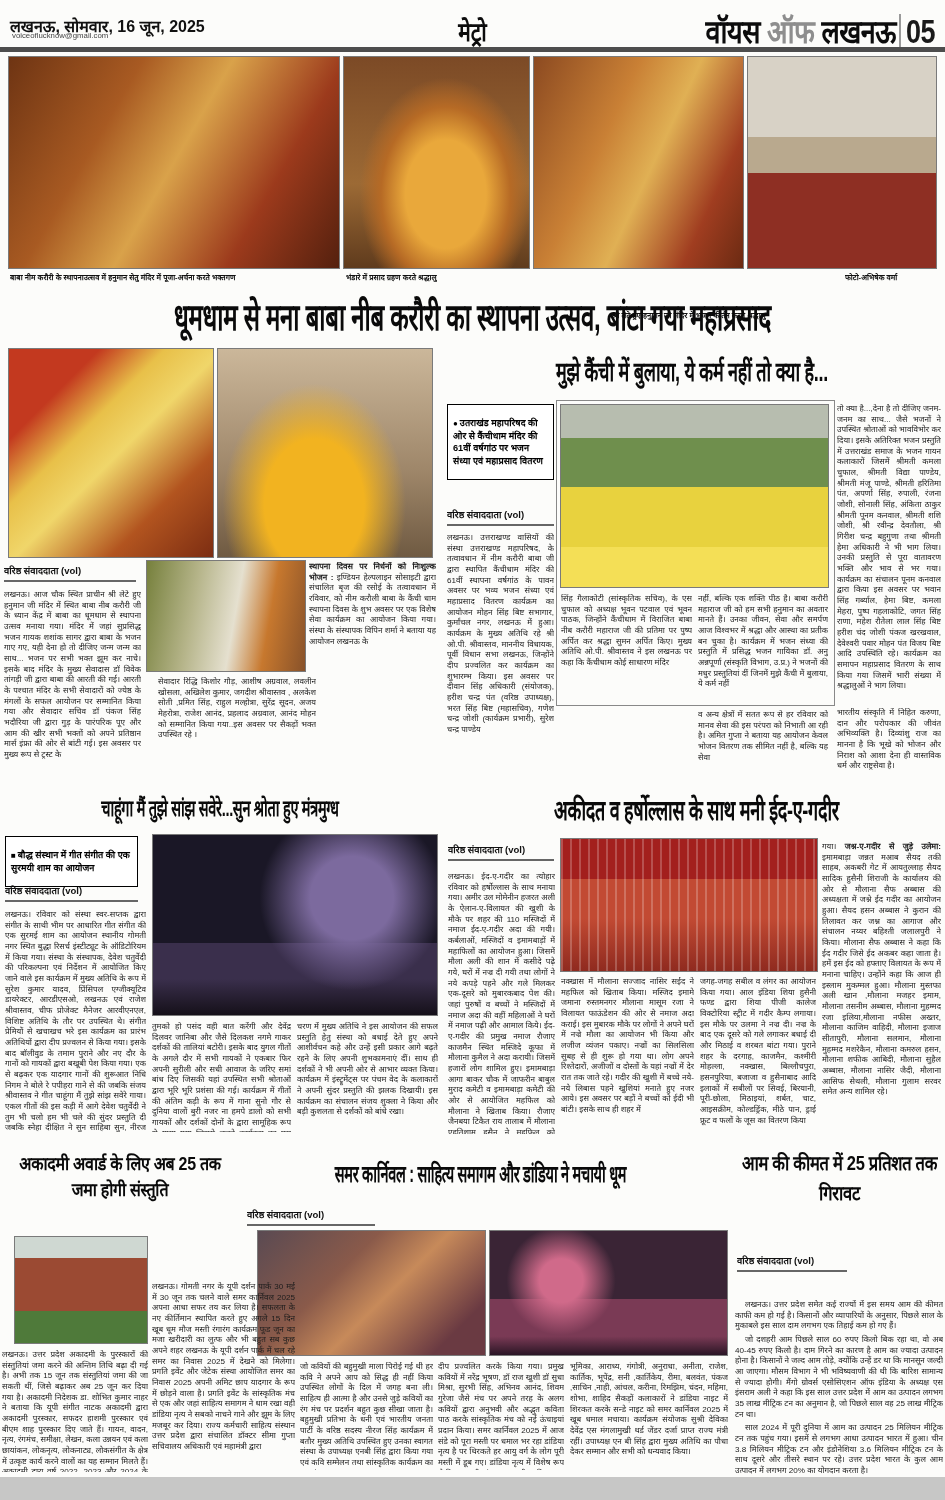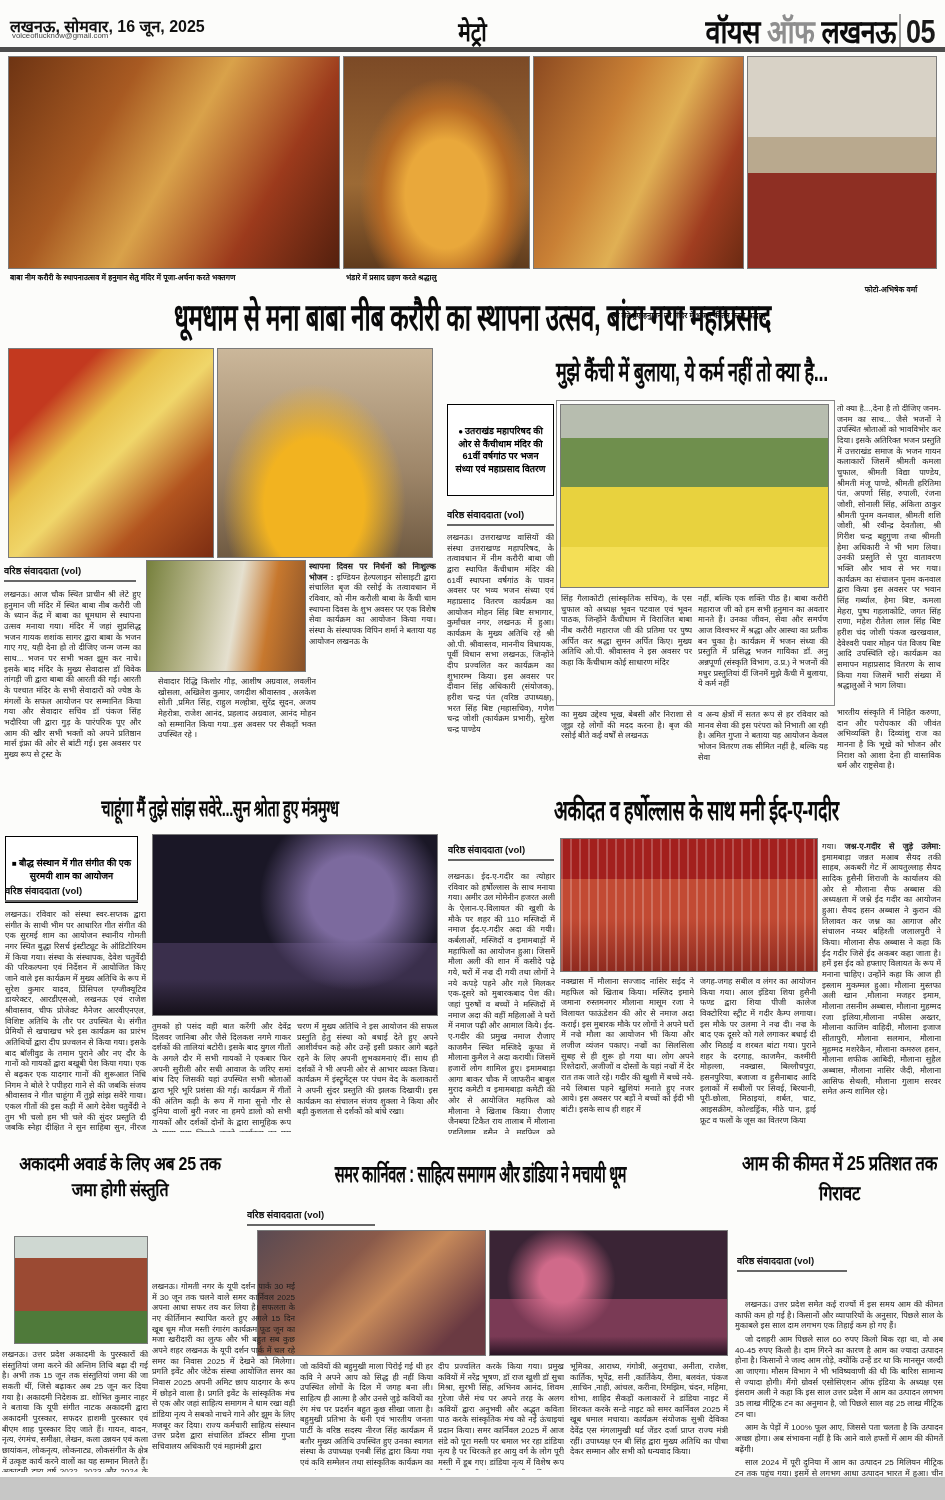--- a/index.html
+++ b/index.html
@@ -1,21 +1,21 @@
 <!DOCTYPE html>
 <html lang="hi"><head>
 <meta charset="utf-8">
 <style>
   html,body { margin:0; padding:0; background:#e8e8e4; }
   body { font-family:"Liberation Sans","DejaVu Sans",sans-serif; }
   .page { position:relative; width:945px; height:1500px; margin:0 auto; background:#fcfcfa; overflow:hidden; }
   .col { position:absolute; font-size:8.1px; line-height:1.32; text-align:justify; color:#1c1c1c; overflow:hidden; word-break:break-word; }
   .lead-bold { font-weight:700; }
   .byline { position:absolute; font-weight:700; font-size:9.5px; color:#101010; border-bottom:2px solid #666; padding-bottom:3px; white-space:nowrap; overflow:hidden; }
-  .kicker { position:absolute; border:1.6px solid #000; padding:20px 5px; font-weight:700; font-size:9.2px; line-height:1.35; color:#000; background:#fff; box-sizing:border-box;text-align:center; }
+  .kicker { position:absolute; border:1.6px solid #000; padding:12px 5px; font-weight:700; font-size:9.2px; line-height:1.35; color:#000; background:#fff; box-sizing:border-box; }
   .kicker .bullet { font-size:8px; margin-right:2px; }
   .photo { position:absolute; border:1px solid #7a7a7a; box-sizing:border-box; }
   .cap { position:absolute; font-size:7.6px; font-weight:700; color:#111; white-space:nowrap; overflow:hidden; }
   .headline { position:absolute; font-weight:700; color:#0a0a0a; white-space:nowrap; transform-origin:center top; letter-spacing:-0.3px; }
   .headline-wrap { white-space:normal; }
 
   
   .hdr-date { position:absolute; left:10px; top:15px; font-size:16px; font-weight:700; color:#111; }
   .hdr-email { position:absolute; left:12px; top:31px; font-size:7.8px; color:#444; }
   .hdr-section { position:absolute; left:0; top:13px; width:945px; text-align:center; font-size:21px; font-weight:700; color:#0c0c0c; transform:scaleY(1.25); transform-origin:center top; }
@@ -55,42 +55,41 @@
   <div class="hdr-mast"><span class="m1">वॉयस</span> <span class="m2">ऑफ</span> <span class="m3">लखनऊ</span><span class="pg">05</span></div>
   <div class="hdr-rule"></div>
 
   <div class="photo ph-strip1" style="left:8px;top:56px;width:332px;height:213px;"></div>
   <div class="photo ph-strip2" style="left:343px;top:56px;width:187px;height:213px;"></div>
   <div class="photo ph-strip3" style="left:533px;top:56px;width:211px;height:213px;"></div>
   <div class="photo ph-strip4" style="left:747px;top:56px;width:190px;height:213px;"></div>
   <div class="cap" style="left:10px;top:272px;width:350px;">बाबा नीम करौरी के स्थापनाउत्सव में हनुमान सेतु मंदिर में पूजा-अर्चना करते भक्तगण</div>
   <div class="cap" style="left:346px;top:272px;width:200px;">भंडारे में प्रसाद ग्रहण करते श्रद्धालु</div>
   <div class="cap" style="left:612px;top:272px;width:240px;margin-top:38px;">श्री लेटे हुए हनुमान जी मंदिर में भजन कीर्तन करते श्रद्धालु</div>
-  <div class="cap" style="left:845px;top:284px;width:92px;text-align:center;">फोटो-अभिषेक वर्मा</div>
+  <div class="cap" style="left:845px;top:272px;width:92px;text-align:left;">फोटो-अभिषेक वर्मा</div>
 
   <div class="headline" style="left:0;top:290px;width:945px;text-align:center;font-size:24px;transform:scaleY(1.55);">धूमधाम से मना बाबा नीब करौरी का स्थापना उत्सव, बांटा गया महाप्रसाद</div>
 
   <div class="photo ph-aarti" style="left:8px;top:348px;width:206px;height:210px;"></div>
   <div class="photo ph-laddu" style="left:217px;top:348px;width:216px;height:210px;"></div>
   <div class="byline" style="left:4px;top:564px;width:132px;">वरिष्ठ संवाददाता (vol)</div>
   <div class="col" style="left:4px;top:590px;width:137px;height:182px;">लखनऊ। आज चौक स्थित प्राचीन श्री लेटे हुए हनुमान जी मंदिर में स्थित बाबा नीब करौरी जी के ध्यान केंद्र में बाबा का धूमधाम से स्थापना उत्सव मनाया गया। मंदिर में जहां सुप्रसिद्ध भजन गायक शशांक सागर द्वारा बाबा के भजन गाए गए, यही देना हो तो दीजिए जन्म जन्म का साथ... भजन पर सभी भक्त झूम कर नाचे। इसके बाद मंदिर के मुख्य सेवादास डॉ विवेक तांगड़ी जी द्वारा बाबा की आरती की गई। आरती के पश्चात मंदिर के सभी सेवादारों को ज्येष्ठ के मंगलों के सफल आयोजन पर सम्मानित किया गया और सेवादार सचिव डॉ पंकज सिंह भदौरिया जी द्वारा गुड़ के पारंपरिक पूए और आम की खीर सभी भक्तों को अपने प्रतिष्ठान मार्स इंफ्रा की ओर से बांटी गई। इस अवसर पर मुख्य रूप से ट्रस्ट के</div>
   <div class="photo ph-felicitation" style="left:146px;top:560px;width:160px;height:112px;"></div>
   <div class="col" style="left:158px;top:677px;width:158px;height:95px;">सेवादार रिद्धि किशोर गौड़, आशीष अग्रवाल, लवलीन खोसला, अखिलेश कुमार, जगदीश श्रीवास्तव , अलकेश सोती ,प्रमित सिंह, राहुल मल्होत्रा, सुरेंद्र सूदन, अजय मेहरोत्रा, राजेश आनंद, प्रहलाद अग्रवाल, आनंद मोहन को सम्मानित किया गया..इस अवसर पर सैकड़ों भक्त उपस्थित रहे ।</div>
   <div class="col" style="left:309px;top:562px;width:127px;height:210px;"><span class="lead-bold">स्थापना दिवस पर निर्धनों को निःशुल्क भोजन :</span> <span>इण्डियन हेल्पलाइन सोसाइटी द्वारा संचालित बृज की रसोई के तत्वावधान में रविवार, को नीम करौली बाबा के कैंची धाम स्थापना दिवस के शुभ अवसर पर एक विशेष सेवा कार्यक्रम का आयोजन किया गया। संस्था के संस्थापक विपिन शर्मा ने बताया यह आयोजन लखनऊ के</span></div>
 
   <div class="headline" style="left:443px;top:352px;width:498px;text-align:center;font-size:18px;transform:scaleY(1.5);">मुझे कैंची में बुलाया, ये कर्म नहीं तो क्या है...</div>
   <div class="kicker" style="left:447px;top:404px;width:107px;"><span class="bullet">●</span><span>उतराखंड महापरिषद की ओर से कैंचीधाम मंदिर की 61वीं वर्षगांठ पर भजन संध्या एवं महाप्रसाद वितरण</span></div>
   <div class="byline" style="left:447px;top:508px;width:107px;">वरिष्ठ संवाददाता (vol)</div>
   <div class="frame" style="left:556px;top:400px;width:277px;height:304px;"></div>
   <div class="photo ph-kainchi" style="left:560px;top:404px;width:269px;height:184px;"></div>
   <div class="col" style="left:447px;top:533px;width:107px;height:239px;">लखनऊ। उत्तराखण्ड वासियों की संस्था उत्तराखण्ड महापरिषद, के तत्वावधान में नीम करौरी बाबा जी द्वारा स्थापित कैंचीधाम मंदिर की 61वीं स्थापना वर्षगांठ के पावन अवसर पर भव्य भजन संध्या एवं महाप्रसाद वितरण कार्यक्रम का आयोजन मोहन सिंह बिष्ट सभागार, कुर्मांचल नगर, लखनऊ में हुआ। कार्यक्रम के मुख्य अतिथि रहे श्री ओ.पी. श्रीवास्तव, माननीय विधायक, पूर्वी विधान सभा लखनऊ, जिन्होंने दीप प्रज्वलित कर कार्यक्रम का शुभारम्भ किया। इस अवसर पर दीवान सिंह अधिकारी (संयोजक), हरीश चन्द्र पंत (वरिष्ठ उपाध्यक्ष), भरत सिंह बिष्ट (महासचिव), गणेश चन्द्र जोशी (कार्यक्रम प्रभारी), सुरेश चन्द्र पाण्डेय</div>
-  <div class="col" style="left:561px;top:594px;width:131px;height:105px;">सिंह गैलाकोटी (सांस्कृतिक सचिव), के एस चुफाल को अध्यक्ष भूवन पटवाल एवं भूवन पाठक, जिन्होंने कैंचीधाम में विराजित बाबा नीब करौरी महाराज जी की प्रतिमा पर पुष्प अर्पित कर श्रद्धा सुमन अर्पित किए। मुख्य अतिथि ओ.पी. श्रीवास्तव ने इस अवसर पर कहा कि कैंचीधाम कोई साधारण मंदिर</div>
+  <div class="col" style="left:561px;top:594px;width:131px;height:105px;">सिंह गैलाकोटी (सांस्कृतिक सचिव), के एस चुफाल को अध्यक्ष भूवन पटवाल एवं भूवन पाठक, जिन्होंने कैंचीधाम में विराजित बाबा नीब करौरी महाराज जी की प्रतिमा पर पुष्प अर्पित कर श्रद्धा सुमन अर्पित किए। मुख्य अतिथि ओ.पी. श्रीवास्तव ने इस लखनऊ पर कहा कि कैंचीधाम कोई साधारण मंदिर</div>
   <div class="col" style="left:698px;top:594px;width:130px;height:105px;">नहीं, बल्कि एक शक्ति पीठ है। बाबा करौरी महाराज जी को हम सभी हनुमान का अवतार मानते हैं। उनका जीवन, सेवा और समर्पण आज विश्वभर में श्रद्धा और आस्था का प्रतीक बन चुका है। कार्यक्रम में भजन संध्या की प्रस्तुति में प्रसिद्ध भजन गायिका डॉ. अनु अन्नपूर्णा (संस्कृति विभाग, उ.प्र.) ने भजनों की मधुर प्रस्तुतियां दीं जिनमें मुझे कैंची में बुलाया, ये कर्म नहीं</div>
   <div class="col" style="left:837px;top:404px;width:104px;height:298px;">तो क्या है...,देना है तो दीजिए जनम-जनम का साथ... जैसे भजनों ने उपस्थित श्रोताओं को भावविभोर कर दिया। इसके अतिरिक्त भजन प्रस्तुति में उत्तराखंड समाज के भजन गायन कलाकारों जिसमें श्रीमती कमला चुफाल, श्रीमती विद्या पाण्डेय, श्रीमती मंजू पाण्डे, श्रीमती हरितिमा पंत, अपर्णा सिंह, रुपाली, रंजना जोशी, सोनाली सिंह, अंकिता ठाकुर श्रीमती पूनम कनवाल, श्रीमती शशि जोशी, श्री रवीन्द्र देवतौला, श्री गिरीश चन्द्र बहुगुणा तथा श्रीमती हेमा अधिकारी ने भी भाग लिया। उनकी प्रस्तुति से पूरा वातावरण भक्ति और भाव से भर गया। कार्यक्रम का संचालन पूनम कनवाल द्वारा किया इस अवसर पर भवान सिंह गर्ब्याल, हेमा बिष्ट, कमला मेहरा, पुष्प गहलाकोटि, जगत सिंह राणा, महेश रौतेला लाल सिंह बिष्ट हरीश चंद जोशी पंकज खरखवाल, देवेश्वरी पवार मोहन पंत विजय बिष्ट आदि उपस्थिति रहे। कार्यक्रम का समापन महाप्रसाद वितरण के साथ किया गया जिसमें भारी संख्या में श्रद्धालुओं ने भाग लिया।</div>
-  <div class="col" style="left:561px;top:710px;width:131px;height:62px;">का मुख्य उद्देश्य भूख, बेबसी और निराशा से जूझ रहे लोगों की मदद करना है। बृज की रसोई बीते कई वर्षों से लखनऊ</div>
   <div class="col" style="left:837px;top:708px;width:104px;height:64px;">भारतीय संस्कृति में निहित करुणा, दान और परोपकार की जीवंत अभिव्यक्ति है। दिव्यांशु राज का मानना है कि भूखे को भोजन और निराश को आशा देना ही वास्तविक धर्म और राष्ट्रसेवा है।</div>
   <div class="col" style="left:698px;top:710px;width:130px;height:62px;">व अन्य क्षेत्रों में सतत रूप से हर रविवार को मानव सेवा की इस परंपरा को निभाती आ रही है। अमित गुप्ता ने बताया यह आयोजन केवल भोजन वितरण तक सीमित नहीं है, बल्कि यह सेवा</div>
 
   <div class="headline" style="left:0;top:791px;width:440px;text-align:center;font-size:14.5px;transform:scaleY(1.55);">चाहूंगा मैं तुझे सांझ सवेरे...सुन श्रोता हुए मंत्रमुग्ध</div>
   <div class="kicker" style="left:5px;top:836px;width:133px;"><span class="bullet">■</span><span>बौद्ध संस्थान में गीत संगीत की एक सुरमयी शाम का आयोजन</span></div>
   <div class="byline" style="left:5px;top:884px;width:133px;">वरिष्ठ संवाददाता (vol)</div>
   <div class="photo ph-music" style="left:152px;top:834px;width:286px;height:182px;"></div>
   <div class="col" style="left:5px;top:910px;width:141px;height:222px;">लखनऊ। रविवार को संस्था स्वर-सप्तक द्वारा संगीत के साथी भीम पर आधारित गीत संगीत की एक सुरमई शाम का आयोजन स्थानीय गोमती नगर स्थित बुद्धा रिसर्च इंस्टीट्यूट के ऑडिटोरियम में किया गया। संस्था के संस्थापक, देवेश चतुर्वेदी की परिकल्पना एवं निर्देशन में आयोजित किए जाने वाले इस कार्यक्रम में मुख्य अतिथि के रूप में सुरेश कुमार यादव, प्रिंसिपल एग्जीक्यूटिव डायरेक्टर, आरडीएसओ, लखनऊ एवं राजेश श्रीवास्तव, चीफ प्रोजेक्ट मैनेजर आरवीएनएल, विशिष्ट अतिथि के तौर पर उपस्थित थे। संगीत प्रेमियों से खचाखच भरे इस कार्यक्रम का प्रारंभ अतिथियों द्वारा दीप प्रज्वलन से किया गया। इसके बाद बॉलीवुड के तमाम पुराने और नए दौर के गानों को गायकों द्वारा बखूबी पेश किया गया। एक से बढ़कर एक यादगार गानों की शुरूआत निधि निगम ने बोले रे पपीहरा गाने से की जबकि संजय श्रीवास्तव ने गीत चाहूंगा मैं तुझे सांझ सवेरे गाया। एकल गीतों की इस कड़ी में आगे देवेश चतुर्वेदी ने तुम भी चलो हम भी चले की सुंदर प्रस्तुति दी जबकि स्नेहा दीक्षित ने सुन साहिबा सुन, नीरज स्वामी ने जो</div>
   <div class="col" style="left:152px;top:1022px;width:139px;height:110px;">तुमको हो पसंद वही बात करेंगी और देवेंद्र दिलवर जानिबा और जैसे दिलकश नगमे गाकर दर्शकों की तालियां बटोरी। इसके बाद युगल गीतों के अगले दौर में सभी गायकों ने एकबार फिर अपनी सुरीली और सधी आवाज के जरिए समां बांध दिए जिसकी यहां उपस्थित सभी श्रोताओं द्वारा भूरि भूरि प्रशंसा की गई। कार्यक्रम में गीतों की अंतिम कड़ी के रूप में गाना सुनो गौर से दुनिया वालों बुरी नजर ना हमपे डालो को सभी गायकों और दर्शकों दोनों के द्वारा सामूहिक रूप से गाया गया जिससे चलते कार्यक्रम का पूरा वातावरण देशप्रेम की भावना से ओतप्रोत हो गया। कार्यक्रम के अगले</div>
   <div class="col" style="left:297px;top:1022px;width:141px;height:110px;">चरण में मुख्य अतिथि ने इस आयोजन की सफल प्रस्तुति हेतु संस्था को बधाई देते हुए अपने आशीर्वचन कहे और उन्हें इसी प्रकार आगे बढ़ते रहने के लिए अपनी शुभकामनाएं दीं। साथ ही दर्शकों ने भी अपनी ओर से आभार व्यक्त किया। कार्यक्रम में इंस्ट्रूमेंट्स पर पंचम वेद के कलाकारों ने अपनी सुंदर प्रस्तुति की झलक दिखायी। इस कार्यक्रम का संचालन संजय शुक्ला ने किया और बड़ी कुशलता से दर्शकों को बांधे रखा।</div>
@@ -114,18 +113,17 @@
   <div class="col" style="left:152px;top:1282px;width:143px;height:188px;">लखनऊ। गोमती नगर के यूपी दर्शन पार्क 30 मई में 30 जून तक चलने वाले समर कार्निवल 2025 अपना आधा सफर तय कर लिया है। सफलता के नए कीर्तिमान स्थापित करते हुए अगले 15 दिन खूब धूम मौज मस्ती रंगारंग कार्यक्रम फूड जून का मजा खरीदारी का लुत्फ और भी बहुत सब कुछ अपने शहर लखनऊ के यूपी दर्शन पार्क में चल रहे समर का निवास 2025 में देखने को मिलेगा। प्रगति इवेंट और जेटेक संस्था आयोजित समर का निवास 2025 अपनी अमिट छाप यादगार के रूप में छोड़ने वाला है। प्रगति इवेंट के सांस्कृतिक मंच से एक और जहां साहित्य समागम ने धाम रखा वही डांडिया नृत्य ने सबको नाचने गाने और झूम के लिए मजबूर कर दिया। राज्य कर्मचारी साहित्य संस्थान उत्तर प्रदेश द्वारा संचालित डॉक्टर सीमा गुप्ता सचिवालय अधिकारी एवं महामंत्री द्वारा</div>
   <div class="col" style="left:300px;top:1362px;width:133px;height:108px;">जो कवियों की बहुमुखी माला पिरोई गई थी हर कवि ने अपने आप को सिद्ध ही नहीं किया उपस्थित लोगों के दिल में जगह बना ली। साहित्य ही आत्मा है और उनसे जुड़े कवियों का रंग मंच पर प्रदर्शन बहुत कुछ सीखा जाता है। बहुमुखी प्रतिभा के धनी एवं भारतीय जनता पार्टी के वरिष्ठ सदस्य नीरज सिंह कार्यक्रम में बतौर मुख्य अतिथि उपस्थित हुए उनका स्वागत संस्था के उपाध्यक्ष एनबी सिंह द्वारा किया गया एवं कवि सम्मेलन तथा सांस्कृतिक कार्यक्रम का शुभारंभ</div>
   <div class="col" style="left:438px;top:1362px;width:126px;height:108px;">दीप प्रज्वलित करके किया गया। प्रमुख कवियों में नरेंद्र भूषण, डॉ राज खुशी डॉ सुधा मिश्रा, सुरभी सिंह, अभिनव आनंद, शिवम गुरेजा जैसे मंच पर अपने तरह के अलग कवियों द्वारा अनुभवी और अद्भुत कविता पाठ करके सांस्कृतिक मंच को नई ऊंचाइयां प्रदान किया। समर कार्निवल 2025 में आज संडे को पूरा मस्ती पर धमाल भर रहा डांडिया नृत्य है पर थिरकते हर आयु वर्ग के लोग पूरी मस्ती में डूब गए। डांडिया नृत्य में विशेष रूप से दिया सुहानी ,पंकज, पल्लवी, कविता,</div>
   <div class="col" style="left:570px;top:1362px;width:158px;height:108px;">भूमिका, आराध्य, गंगोत्री, अनुराधा, अनीता, राजेश, कार्तिक, भूपेंद्र, सनी ,कार्तिकेय, रीमा, बलवंत, पंकज ,साचिन ,नाही, आंचल, करीना, रिमझिम, चंदन, महिमा, शोभा, शाहिद सैकड़ों कलाकारों ने डांडिया नाइट में शिरकत करके सन्डे नाइट को समर कार्निवल 2025 में खूब धमाल मचाया। कार्यक्रम संयोजक सुश्री देविका देवेंद्र एस मंगलामुखी थर्ड जेंडर दर्जा प्राप्त राज्य मंत्री रहीं। उपाध्यक्ष एन बी सिंह द्वारा मुख्य अतिथि का पौधा देकर सम्मान और सभी को धन्यवाद किया।</div>
 
   <div class="headline headline-wrap" style="left:737px;top:1148px;width:205px;text-align:center;font-size:16.5px;line-height:1.5;transform:scaleY(1.2);">आम की कीमत में 25 प्रतिशत तक गिरावट</div>
   <div class="byline" style="left:737px;top:1254px;width:110px;">वरिष्ठ संवाददाता (vol)</div>
   <div class="col mango-body" style="left:735px;top:1276px;width:208px;height:196px;margin-top:24px;">
     <p>लखनऊ। उत्तर प्रदेश समेत कई राज्यों में इस समय आम की कीमत काफी कम हो गई है। किसानों और व्यापारियों के अनुसार, पिछले साल के मुकाबले इस साल दाम लगभग एक तिहाई कम हो गए हैं।</p>
     <p>जो दशहरी आम पिछले साल 60 रुपए किलो बिक रहा था, वो अब 40-45 रुपए किलो है। दाम गिरने का कारण है आम का ज्यादा उत्पादन होना है। किसानों ने जल्द आम तोड़े, क्योंकि उन्हें डर था कि मानसून जल्दी आ जाएगा। मौसम विभाग ने भी भविष्यवाणी की थी कि बारिश सामान्य से ज्यादा होगी। मैंगो ग्रोवर्स एसोसिएशन ऑफ इंडिया के अध्यक्ष एस इंसराम अली ने कहा कि इस साल उत्तर प्रदेश में आम का उत्पादन लगभग 35 लाख मीट्रिक टन का अनुमान है, जो पिछले साल वह 25 लाख मीट्रिक टन था।</p>
-    <p>आम के पेड़ों में 100% फूल आए, जिससे पता चलता है कि उत्पादन अच्छा होगा। अब संभावना नहीं है कि आने वाले हफ्तों में आम की कीमतें बढ़ेंगी।</p>
     <p>साल 2024 में पूरी दुनिया में आम का उत्पादन 25 मिलियन मीट्रिक टन तक पहुंच गया। इसमें से लगभग आधा उत्पादन भारत में हुआ। चीन 3.8 मिलियन मीट्रिक टन और इंडोनेशिया 3.6 मिलियन मीट्रिक टन के साथ दूसरे और तीसरे स्थान पर रहे। उत्तर प्रदेश भारत के कुल आम उत्पादन में लगभग 20% का योगदान करता है।</p>
   </div>
 
   <div class="footer-bar"></div>
 </div>
 
 </body></html>

